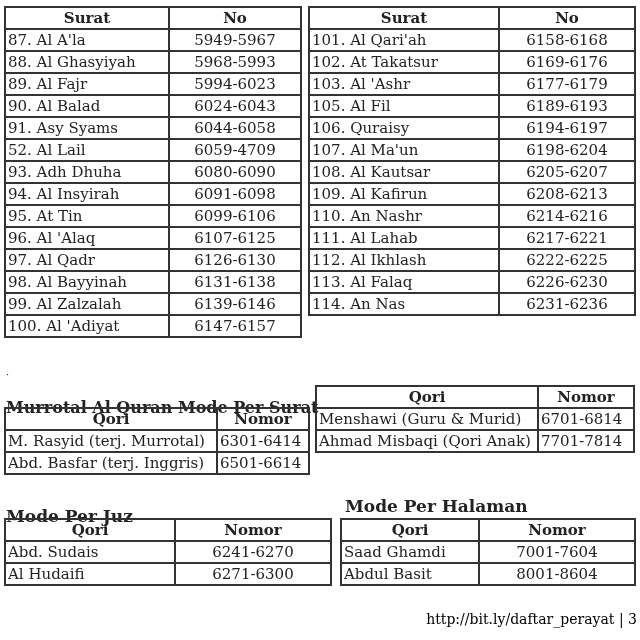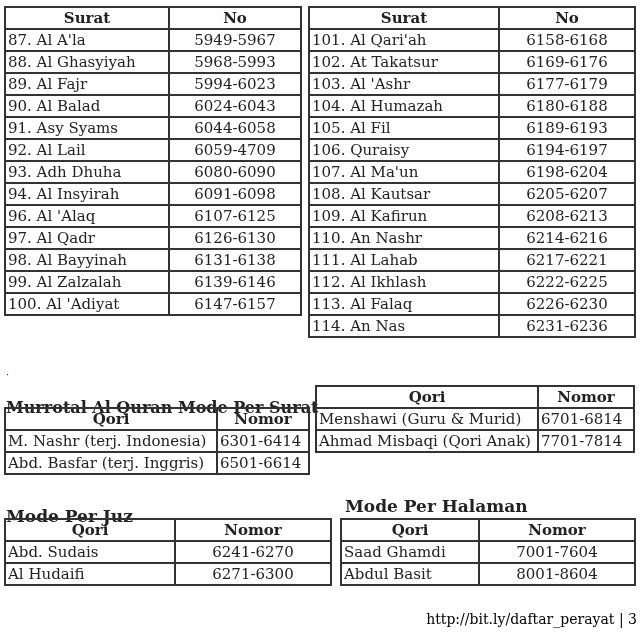--- a/index.html
+++ b/index.html
@@ -44,32 +44,36 @@
       </tr>
     <tr>
         <td>90. Al Balad</td>
         <td class="num">6024-6043</td>
       </tr>
     <tr>
         <td>91. Asy Syams</td>
         <td class="num">6044-6058</td>
       </tr>
     <tr>
-        <td>92. Al Lail</td>
+        <td>52. Al Lail</td>
         <td class="num">6059-4709</td>
       </tr>
     <tr>
         <td>93. Adh Dhuha</td>
         <td class="num">6080-6090</td>
       </tr>
     <tr>
         <td>94. Al Insyirah</td>
         <td class="num">6091-6098</td>
       </tr>
     <tr>
+        <td>95. At Tin</td>
+        <td class="num">6099-6106</td>
+      </tr>
+    <tr>
         <td>96. Al 'Alaq</td>
         <td class="num">6107-6125</td>
       </tr>
     <tr>
         <td>97. Al Qadr</td>
         <td class="num">6126-6130</td>
       </tr>
     <tr>
         <td>98. Al Bayyinah</td>
         <td class="num">6131-6138</td>
@@ -103,24 +107,20 @@
       </tr>
     <tr>
         <td>102. At Takatsur</td>
         <td class="num">6169-6176</td>
       </tr>
     <tr>
         <td>103. Al 'Ashr</td>
         <td class="num">6177-6179</td>
       </tr>
     <tr>
-        <td>104. Al Humazah</td>
-        <td class="num">6180-6188</td>
-      </tr>
-    <tr>
         <td>105. Al Fil</td>
         <td class="num">6189-6193</td>
       </tr>
     <tr>
         <td>106. Quraisy</td>
         <td class="num">6194-6197</td>
       </tr>
     <tr>
         <td>107. Al Ma'un</td>
         <td class="num">6198-6204</td>
@@ -166,21 +166,21 @@
       <col style="width:92px">
     </colgroup>
   <thead>
     <tr>
       <th>Qori</th>
       <th>Nomor</th>
     </tr>
   </thead>
   <tbody>
     <tr>
-        <td>M. Nashr (terj. Indonesia)</td>
+        <td>M. Rasyid (terj. Murrotal)</td>
         <td class="numl">6301-6414</td>
       </tr>
     <tr>
         <td>Abd. Basfar (terj. Inggris)</td>
         <td class="numl">6501-6614</td>
       </tr>
   </tbody>
 </table>
 
 <table style="left:315px; top:385px; width:318px;">

